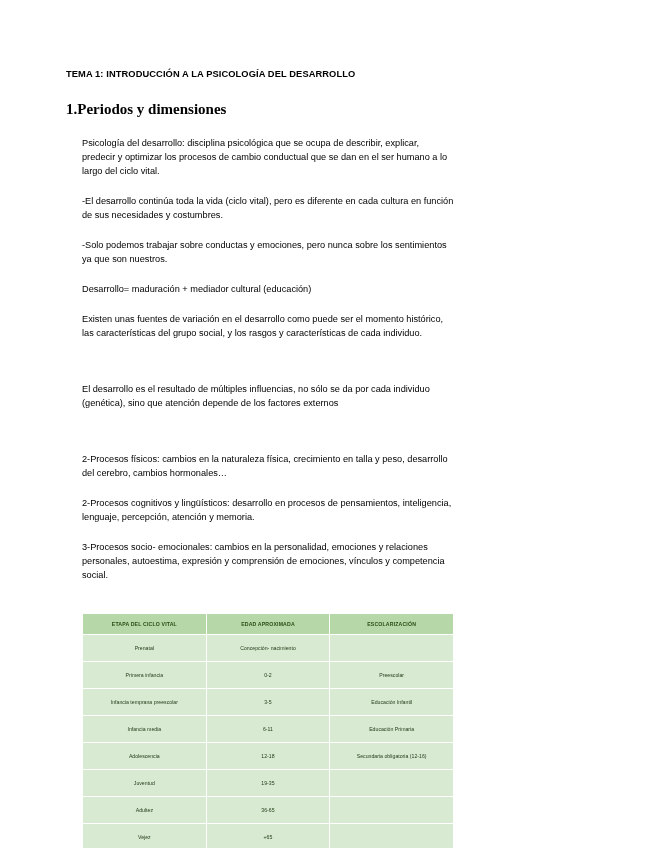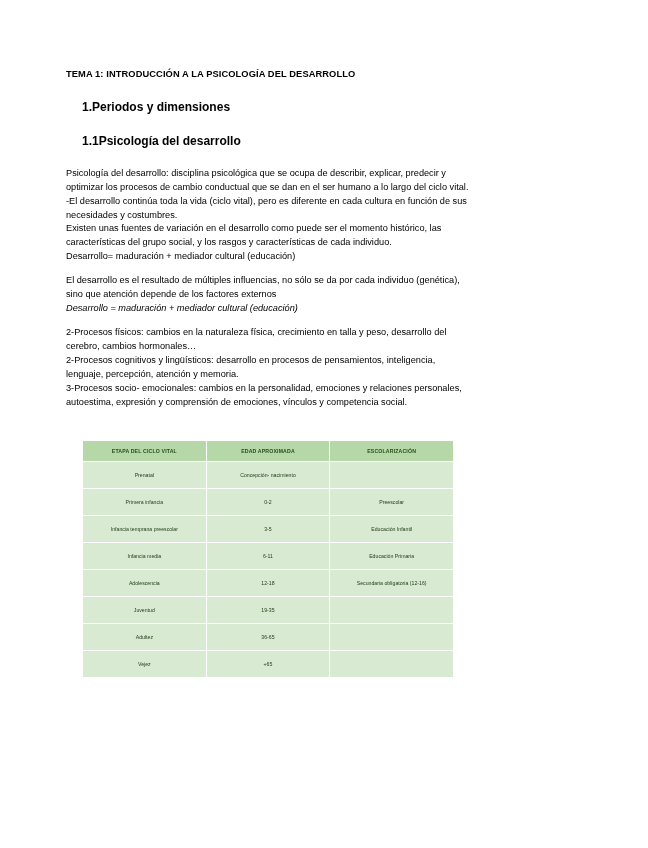--- a/index.html
+++ b/index.html
@@ -24,30 +24,31 @@
   .doc-title {
     font-size: 9.3px;
     font-weight: bold;
     letter-spacing: 0.1px;
     margin: 0 0 18px 0;
     line-height: 1.3;
   }
   .para {
     font-size: 9.2px;
     line-height: 1.52;
-    margin: 0;
+    margin: 16px;
   }
   .italic {
     font-style: italic;
   }
   .heading {
-    font-size: 12px;
+    font-size: 15px;
     font-weight: bold;
     line-height: 1.52;
-    margin: 16px;
+    margin: 0;
+    font-family: Liberation Serif, serif;
   }
   .block-gap {
     height: 10px;
   }
   
   .table-wrap {
     margin-top: 30px;
     display: flex;
     justify-content: center;
   }
@@ -80,30 +81,29 @@
   }
 </style>
 </head>
 <body>
 
 <div class="page">
 
   <h1 class="doc-title">TEMA 1: INTRODUCCIÓN A LA PSICOLOGÍA DEL DESARROLLO</h1>
 
   <p class="heading">1.Periodos y dimensiones</p>
-  <p class="heading">1.1Psicología del desarrollo</p>
   <p class="para">Psicología del desarrollo:  disciplina psicológica que se ocupa de describir, explicar, predecir y optimizar los procesos de cambio conductual que se dan en el ser humano a lo largo del ciclo vital.</p>
   <p class="para">-El desarrollo continúa toda la vida (ciclo vital), pero es diferente en cada cultura en función de sus necesidades y costumbres.</p>
+  <p class="para">-Solo podemos trabajar sobre conductas y emociones, pero nunca sobre los sentimientos ya que son nuestros.</p>
+  <p class="para">Desarrollo= maduración + mediador cultural (educación)</p>
   <p class="para">Existen unas fuentes de variación en el desarrollo como puede ser el momento histórico, las características del grupo social, y los rasgos y características de cada individuo.</p>
-  <p class="para">Desarrollo= maduración + mediador cultural (educación)</p>
 
   <div class="block-gap"></div>
 
   <p class="para">El desarrollo es el resultado de múltiples influencias, no sólo se da por cada individuo (genética), sino que  atención depende de los factores externos</p>
-  <p class="para italic">Desarrollo = maduración + mediador cultural (educación)</p>
 
   <div class="block-gap"></div>
 
   <p class="para"> 2-Procesos físicos: cambios en la naturaleza física, crecimiento en talla y peso, desarrollo del cerebro, cambios hormonales…</p>
   <p class="para"> 2-Procesos cognitivos y lingüísticos: desarrollo en procesos de pensamientos, inteligencia, lenguaje, percepción, atención y memoria.</p>
   <p class="para"> 3-Procesos socio- emocionales: cambios en la personalidad, emociones y relaciones personales, autoestima, expresión y comprensión de emociones, vínculos y competencia social.</p>
 
   <div class="table-wrap">
     <table class="cycle">
       <thead>

